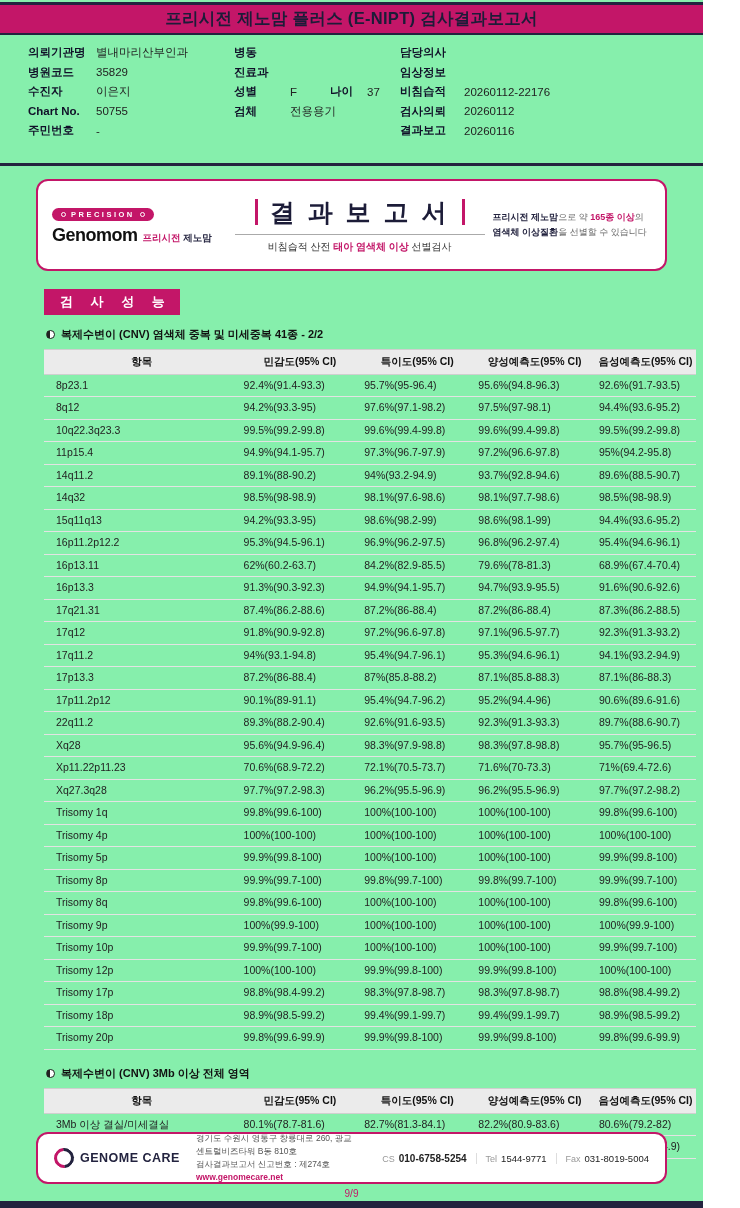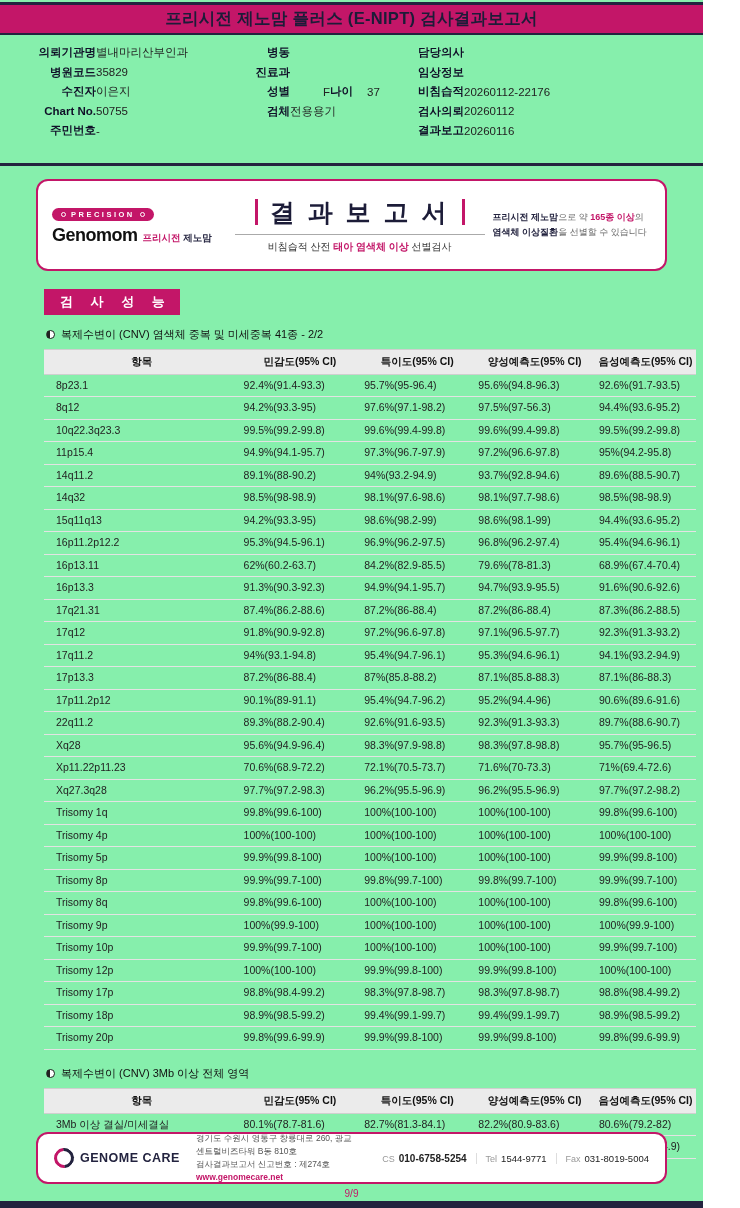--- a/index.html
+++ b/index.html
@@ -6,21 +6,21 @@
   html,body{background:#fff;}
   body{width:740px;font-family:"Liberation Sans","DejaVu Sans",sans-serif;}
   .page{position:relative;width:703px;height:1208px;background:#86efac;overflow:hidden;}
   .top-gap{height:2px;}
   .line-navy{background:#23233f;height:3px;}
   .line-navy-thin{background:#23233f;height:2px;}
   .title-bar{height:28px;background:#c31668;display:flex;align-items:center;justify-content:center;}
   .title-bar h1{font-size:16.5px;font-weight:bold;color:#1c1c38;letter-spacing:0.3px;}
   .patient{display:flex;padding:8px 28px 22px;}
   .pi-col{font-size:11.5px;}
-  .pi-row{height:19.5px;display:flex;align-items:center;text-align:right;}
+  .pi-row{height:19.5px;display:flex;align-items:center;}
   .pi-col1{width:206px;}
   .pi-col2{width:166px;}
   .pi-col3{flex:1;}
   .pi-label{font-weight:bold;color:#101028;flex:none;}
   .pi-col1 .pi-label{width:68px;}
   .pi-col2 .pi-label{width:56px;}
   .pi-col3 .pi-label{width:64px;}
   .pi-value{color:#222;}
   .pi-sex{width:40px;}
   .pi-age-label{width:auto !important;margin-right:14px;}
@@ -35,21 +35,21 @@
   .pink{color:#c31668;}
   .navy{color:#23233f;}
   .bold{font-weight:bold;}
   .rb-center{flex:1;display:flex;flex-direction:column;align-items:center;}
   .rb-title-row{display:flex;align-items:center;gap:12px;}
   .vbar{width:3px;height:26px;background:#c31668;flex:none;}
   .rb-title{font-size:25px;font-weight:bold;color:#1c1c38;letter-spacing:3px;white-space:nowrap;}
   .rb-sub{margin-top:5px;padding-top:5px;border-top:1px solid #aaa;font-size:10px;color:#333;width:250px;text-align:center;white-space:nowrap;}
   .rb-right{width:178px;font-size:9px;color:#666;line-height:1.65;padding-left:8px;}
   .perf-label{display:inline-block;margin:18px 0 0 44px;background:#c31668;color:#fff;font-size:13px;font-weight:bold;letter-spacing:7px;padding:4px 8px 4px 16px;}
-  .tbl-caption{margin:12px 0 0 46px;font-size:11px;color:#111;display:flex;align-items:center;}
+  .tbl-caption{margin:12px 0 0 46px;font-size:11px;color:#111;display:flex;align-items:center;font-weight:bold;}
   .half-circle{width:9px;height:9px;border:1px solid #222;border-radius:50%;background:linear-gradient(90deg,#222 50%,#fff 50%);margin-right:6px;flex:none;}
   .perf-table{width:652px;margin:7px 44px 0;border-collapse:collapse;table-layout:fixed;}
   .perf-table th{background:#ebebeb;font-size:10.5px;font-weight:bold;color:#111;text-align:center;padding:5px 2px;border-top:1px solid #cfcfcf;border-bottom:1px solid #cfcfcf;}
   .perf-table td{font-size:10.5px;color:#222;padding:4px 4px;line-height:13.5px;border-bottom:1px solid #e3e3e3;text-align:left;}
   .perf-table td.item{padding-left:12px;}
   .col-item{width:30%;}
   .col-sens{width:18.5%;}
   .col-spec{width:17.5%;}
   .col-ppv{width:18.5%;}
   .col-npv{width:15.5%;}
@@ -207,21 +207,21 @@
           <td>92.4%(91.4-93.3)</td>
           <td>95.7%(95-96.4)</td>
           <td>95.6%(94.8-96.3)</td>
           <td>92.6%(91.7-93.5)</td>
         </tr>
 
         <tr>
           <td class="item">8q12</td>
           <td>94.2%(93.3-95)</td>
           <td>97.6%(97.1-98.2)</td>
-          <td>97.5%(97-56.3)</td>
+          <td>97.5%(97-98.1)</td>
           <td>94.4%(93.6-95.2)</td>
         </tr>
 
         <tr>
           <td class="item">10q22.3q23.3</td>
           <td>99.5%(99.2-99.8)</td>
           <td>99.6%(99.4-99.8)</td>
           <td>99.6%(99.4-99.8)</td>
           <td>99.5%(99.2-99.8)</td>
         </tr>

